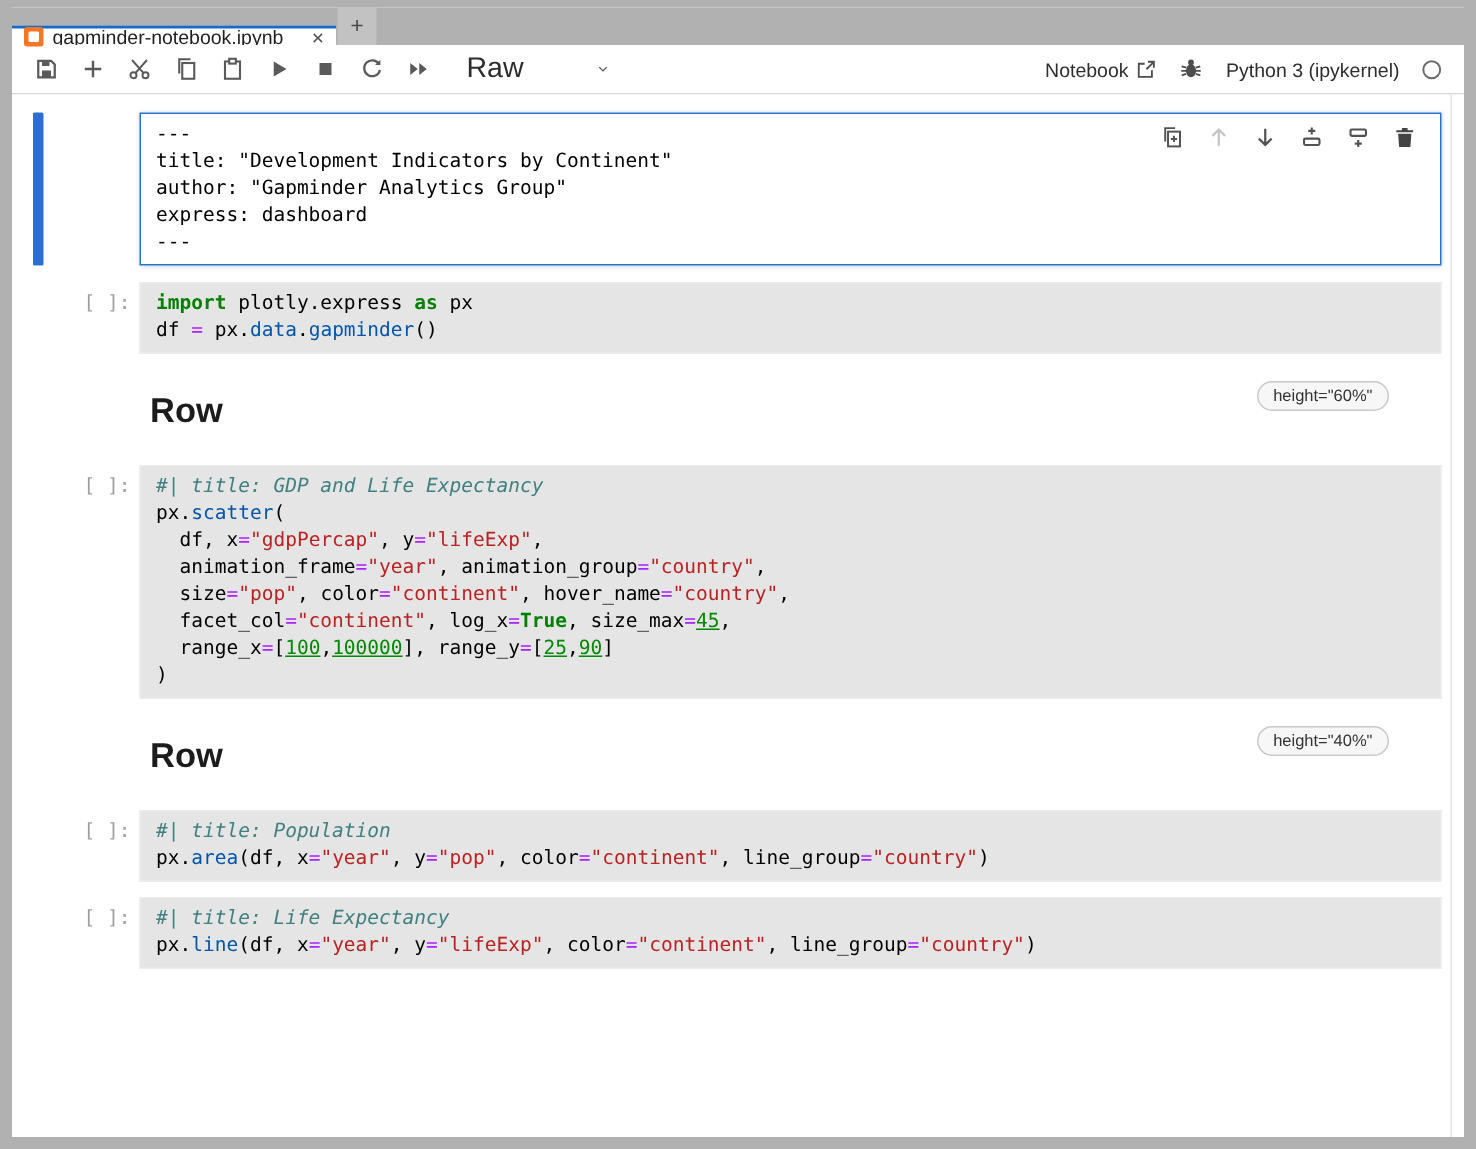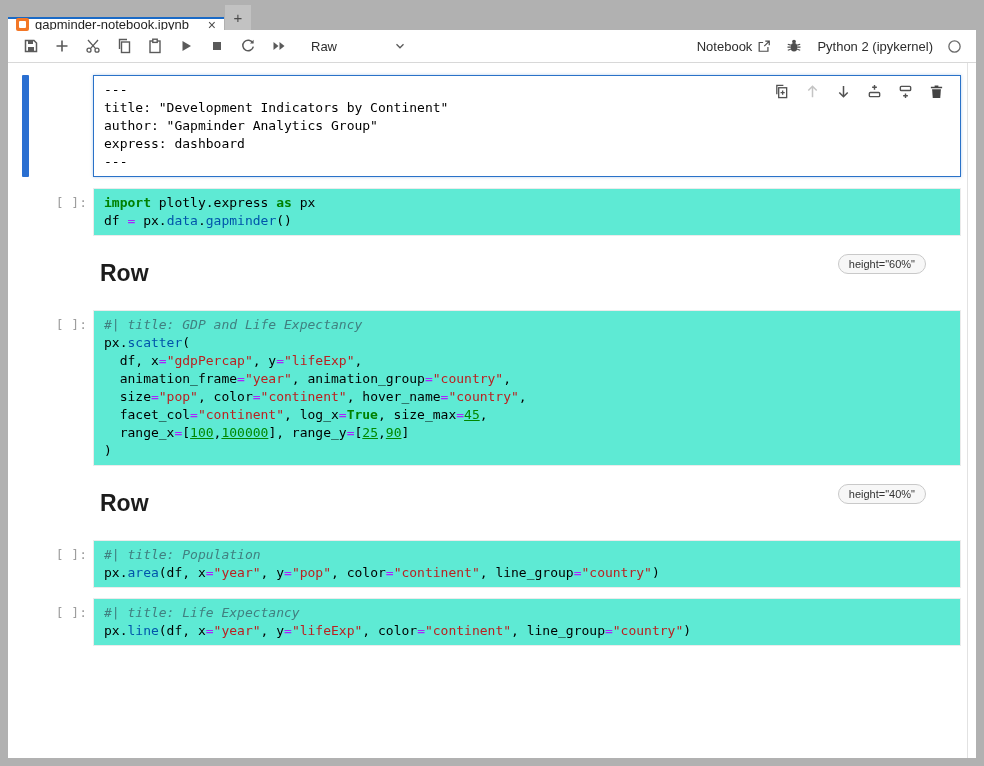--- a/index.html
+++ b/index.html
@@ -16,33 +16,33 @@
   .nb-file-icon{width:13px;height:13px;border-radius:2px;background:#f37726;display:inline-block;margin-right:6px;position:relative;flex:0 0 auto;}
   .nb-file-icon::after{content:"";position:absolute;left:3px;top:3px;right:3px;bottom:3px;background:#fff;border-radius:1px;}
   .tab-label{flex:1;white-space:nowrap;overflow:hidden;}
   .tab-close{color:#4d4d4d;font-size:14px;line-height:1;padding:0 2px;cursor:pointer;}
   .newtab{width:26px;background:#c2c2c2;margin-left:1px;display:flex;align-items:center;justify-content:center;color:#4a4a4a;font-size:15px;cursor:pointer;}
 
   
   .toolbar{height:32px;flex:0 0 auto;background:#fff;border-bottom:1px solid #d8d8d8;display:flex;align-items:center;padding:0 14px;gap:13px;}
   .tbtn{width:18px;height:18px;display:flex;align-items:center;justify-content:center;background:none;border:none;padding:0;cursor:pointer;}
   .tbtn svg{display:block;}
-  .select{margin-left:10px;width:96px;display:flex;align-items:center;justify-content:space-between;font-size:13px;color:#2d2d2d;cursor:pointer;gap:48px;}
+  .select{margin-left:10px;width:96px;display:flex;align-items:center;justify-content:space-between;font-size:19px;color:#2d2d2d;cursor:pointer;gap:48px;}
   .tb-right{margin-left:auto;display:flex;align-items:center;gap:14px;font-size:13px;color:#2d2d2d;}
   .tb-right .with-icon{display:flex;align-items:center;gap:5px;cursor:pointer;}
 
   
   .content{flex:1;background:#fff;position:relative;overflow:hidden;}
   .nbpanel{position:absolute;left:0;top:0;bottom:0;width:959px;border-right:1px solid #e2e2e2;padding-top:12px;box-sizing:content-box;}
 
   .cell{display:flex;position:relative;}
   .collapser{position:absolute;left:14px;top:0;bottom:0;width:7px;background:#2a6fd1;border-radius:1px;cursor:pointer;}
   .prompt{width:85px;flex:0 0 auto;text-align:right;padding:7px 6px 0 0;box-sizing:border-box;font-family:"DejaVu Sans Mono",monospace;font-size:13px;color:#9e9e9e;white-space:pre;}
   .editor{flex:1;margin-right:6px;box-sizing:border-box;font-family:"DejaVu Sans Mono",monospace;font-size:13px;line-height:18px;padding:5px 8px 5px 10px;position:relative;}
-  .editor.code-bg{background:#5eead4;border:1px solid #ebebeb;}
+  .editor.code-bg{background:#e5e5e5;border:1px solid #ebebeb;}
   .editor.active-raw{background:#fff;border:1.5px solid #2a72c8;box-shadow:0 0 3px rgba(42,114,200,.35);}
   .cm-line{white-space:pre;}
 
   .tok-plain{color:#000;}
   .tok-kw{color:#008000;font-weight:bold;}
   .tok-str{color:#ba2121;}
   .tok-num{color:#080;text-decoration:underline;}
   .tok-op{color:#aa22ff;}
   .tok-com{color:#408080;font-style:italic;}
   .tok-prop{color:#0055aa;}
@@ -140,21 +140,21 @@
             <path d="M9.5 2.5H14V7M13.8 2.7L8.3 8.2" fill="none" stroke="#4d4d4d" stroke-width="1.4"></path>
           </svg>
       </span>
       <button class="tbtn">
         <svg width="16" height="16" viewBox="0 0 16 16">
             <ellipse cx="8" cy="9.2" rx="3.4" ry="4.3" fill="#4d4d4d"></ellipse>
             <circle cx="8" cy="3.6" r="1.9" fill="#4d4d4d"></circle>
             <path d="M1.8 6.2l3 .9M1.5 9.2h3.2M1.8 12.2l3-.9M14.2 6.2l-3 .9M14.5 9.2h-3.2M14.2 12.2l-3-.9" stroke="#4d4d4d" stroke-width="1.2" fill="none"></path>
           </svg>
       </button>
-      <span>Python 2 (ipykernel)</span>
+      <span>Python 3 (ipykernel)</span>
       <svg width="15" height="15" viewBox="0 0 16 16">
           <circle cx="8" cy="8" r="6" fill="none" stroke="#6a6a6a" stroke-width="1.4"></circle>
         </svg>
     </div>
   </div>
 
   <div class="content">
     <div class="nbpanel">
 
       <div class="cell">

